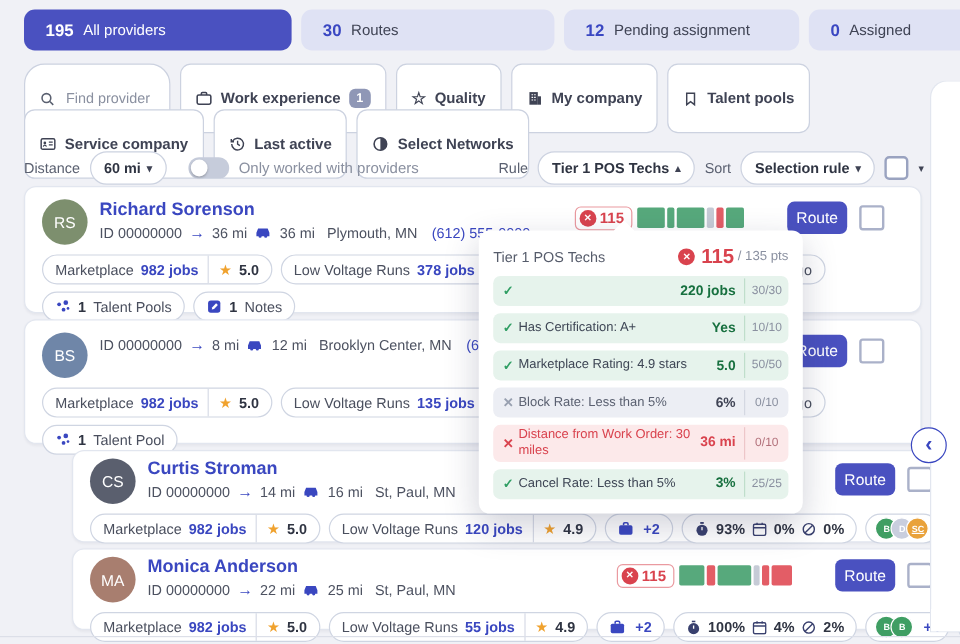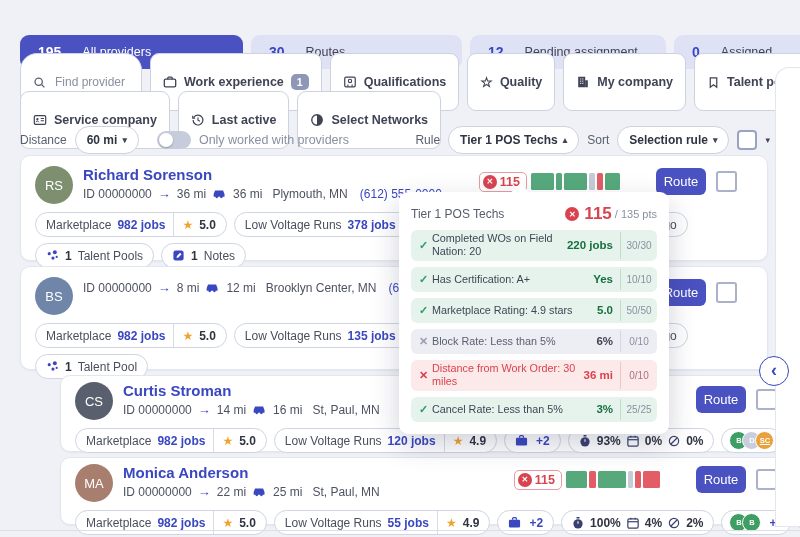--- a/index.html
+++ b/index.html
@@ -1,21 +1,21 @@
 <!DOCTYPE html>
 <html><head>
 <meta charset="utf-8">
 <style>
   html,body{margin:0;padding:0;background:#fff;}
   body{width:800px;height:537px;font-family:"Liberation Sans",sans-serif;-webkit-font-smoothing:antialiased;}
   .app{position:relative;width:800px;height:537px;background:#f0f1f6;overflow:hidden;}
 
   
   .tabs{position:absolute;left:20px;top:8px;display:flex;gap:8px;}
-  .tab{height:34px;border-radius:9px;display:flex;align-items:center;gap:21px;padding:0 0 0 18px;background:#dfe2f4;cursor:pointer;margin-top:27px;}
+  .tab{height:34px;border-radius:9px;display:flex;align-items:center;gap:8px;padding:0 0 0 18px;background:#dfe2f4;cursor:pointer;}
   .tab-count{font-size:14px;font-weight:bold;color:#3a47c2;}
   .tab-label{font-size:12.5px;color:#3f4354;}
   .tab.active{background:#4a51c0;}
   .tab.active .tab-count,.tab.active .tab-label{color:#fff;}
 
   
   .chips{position:absolute;left:20px;display:flex;gap:8px;}
   .chip{display:inline-flex;align-items:center;gap:7px;background:#fff;border:1px solid #ccd2e0;border-radius:9px;height:32px;padding:12px 12px;font-size:12.5px;font-weight:600;color:#3f4354;cursor:pointer;white-space:nowrap;}
   .chip.search{border-radius:17px;width:96px;}
   .chip.search input{border:none;outline:none;width:80px;font-size:12px;color:#3f4354;font-family:"Liberation Sans",sans-serif;background:transparent;}
@@ -129,28 +129,20 @@
     </div>
     <div class="chip">
       <svg viewBox="0 0 16 16" width="14" height="14">
           <rect x="1.5" y="4.8" width="13" height="8.7" rx="1.5" fill="none" stroke="#3f4354" stroke-width="1.5"></rect>
           <path d="M5.5 4.8V3.4a1 1 0 0 1 1-1h3a1 1 0 0 1 1 1v1.4" fill="none" stroke="#3f4354" stroke-width="1.5"></path>
         </svg>
       <span>Work experience</span>
       <span class="chip-badge">1</span>
     </div>
     <div class="chip">
-      <svg viewBox="0 0 16 16" width="14" height="14">
-          <rect x="2" y="2.5" width="12" height="11" rx="1.5" fill="none" stroke="#3f4354" stroke-width="1.4"></rect>
-          <circle cx="8" cy="6.8" r="1.9" fill="none" stroke="#3f4354" stroke-width="1.3"></circle>
-          <path d="M5.6 13v-2.2M10.4 13v-2.2" stroke="#3f4354" stroke-width="1.3"></path>
-        </svg>
-      <span>Qualifications</span>
-    </div>
-    <div class="chip">
       <span class="glyph">☆</span>
       <span>Quality</span>
     </div>
     <div class="chip">
       <svg viewBox="0 0 16 16" width="14" height="14">
           <rect x="2.5" y="2" width="8" height="12" fill="#3f4354"></rect>
           <rect x="10.5" y="6" width="3" height="8" fill="#3f4354"></rect>
           <path d="M4.5 4.5h1.5M7 4.5h1.5M4.5 7h1.5M7 7h1.5M4.5 9.5h1.5M7 9.5h1.5" stroke="#fff" stroke-width="1"></path>
         </svg>
       <span>My company</span>
@@ -544,21 +536,20 @@
   <div class="tooltip">
     <div class="t-head">
       <span class="t-title">Tier 1 POS Techs</span>
       <span class="xc">✕</span>
       <span class="t-score">115</span>
       <span class="t-total">/ 135 pts</span>
     </div>
     <div id="tooltip-rows">
         <div class="t-row tone-green">
           <span class="t-mark">✓</span>
-          <span class="t-label">Completed WOs on Field Nation: 20</span>
           <span class="t-value">220 jobs</span>
           <span class="t-pts">30/30</span>
         </div>
         <div class="t-row tone-green">
           <span class="t-mark">✓</span>
           <span class="t-label">Has Certification: A+</span>
           <span class="t-value">Yes</span>
           <span class="t-pts">10/10</span>
         </div>
         <div class="t-row tone-green">

